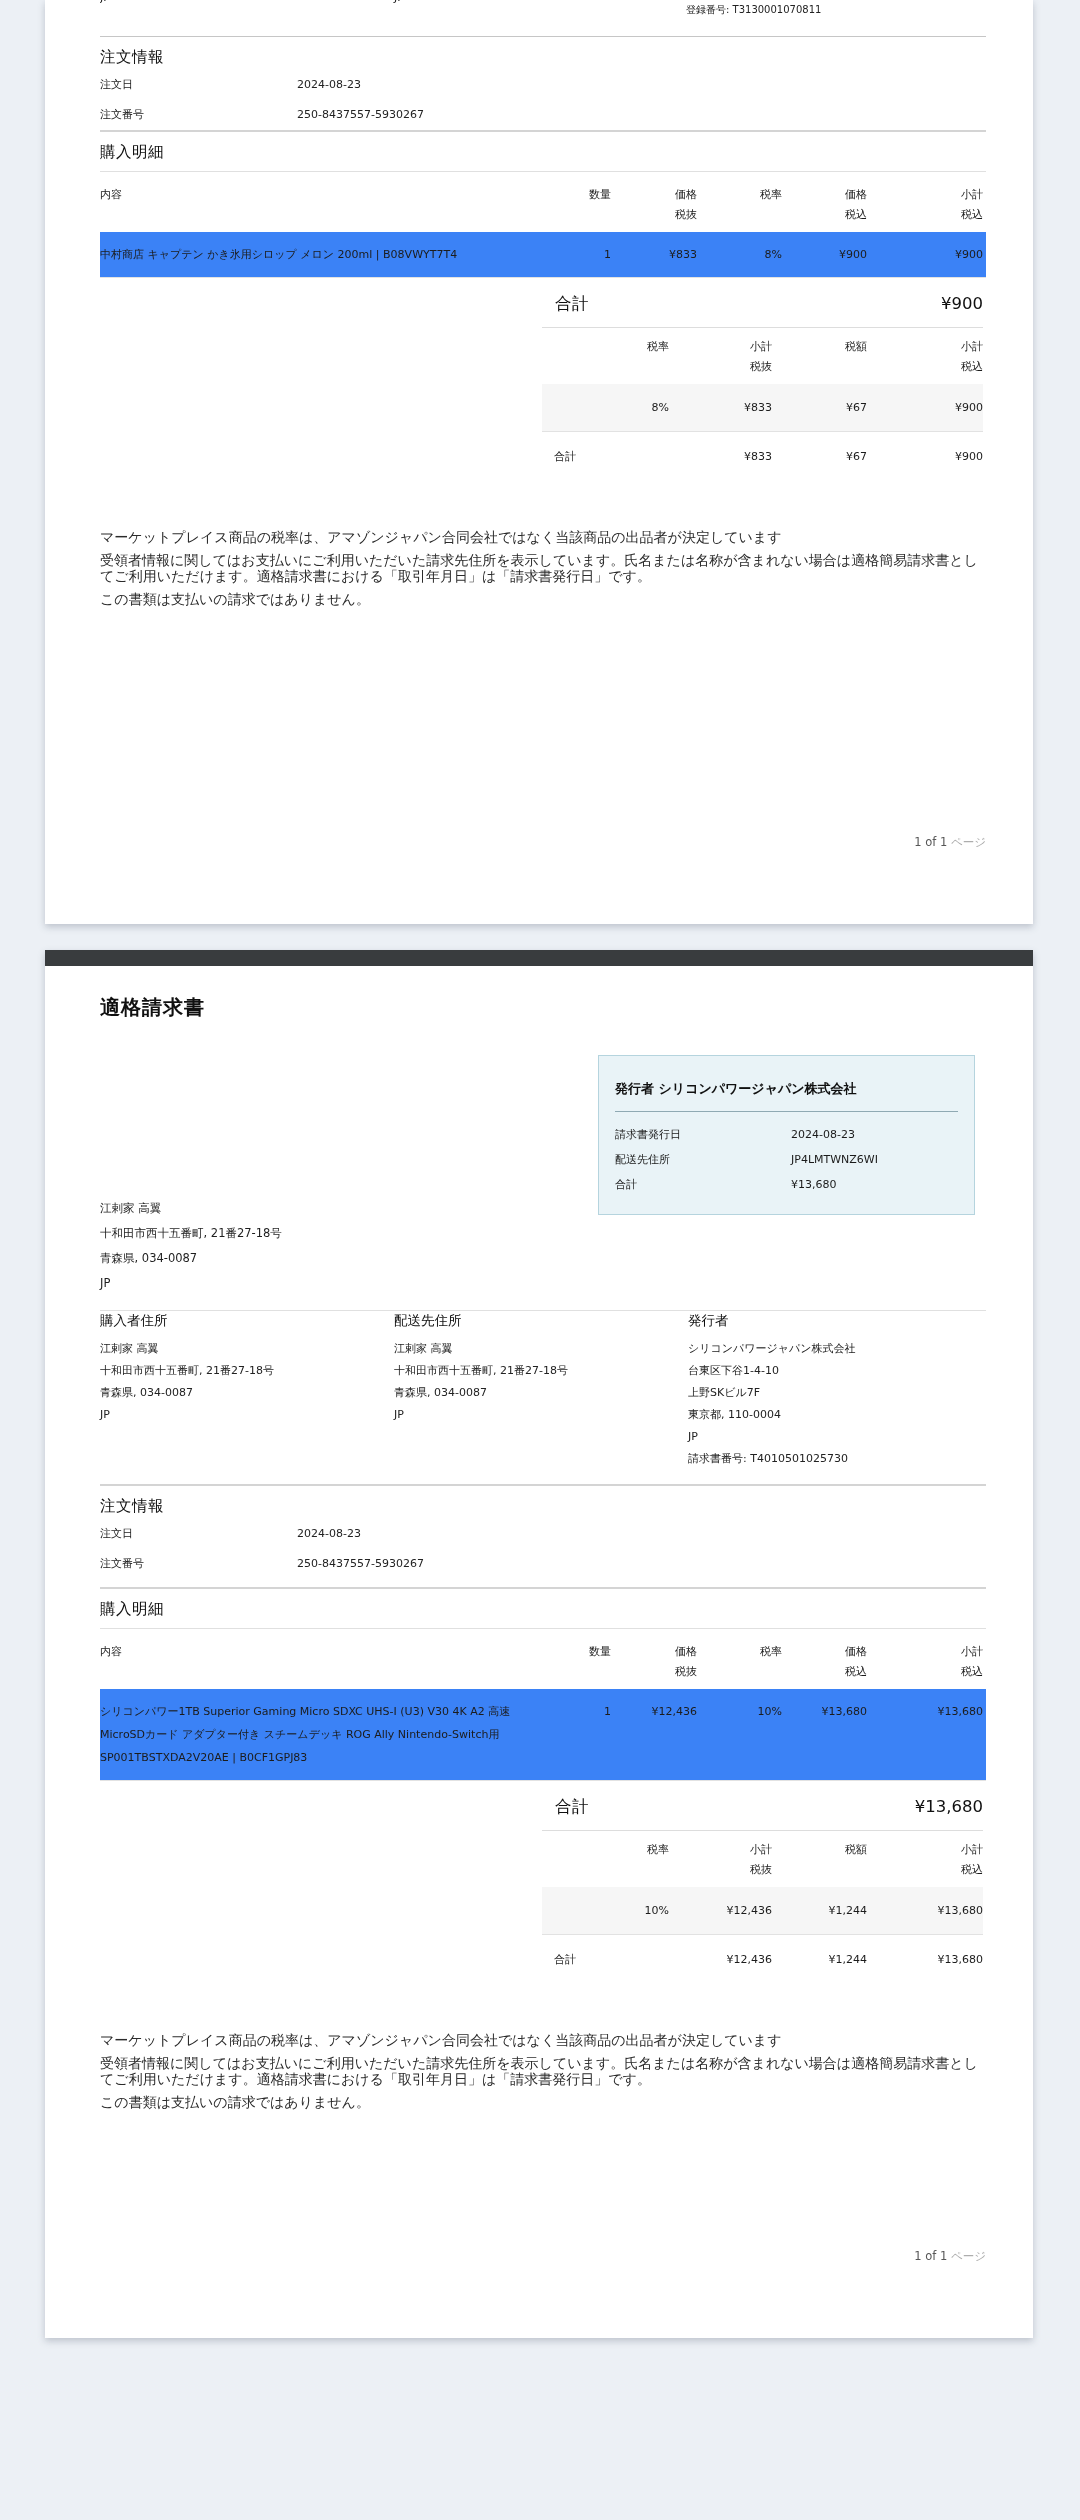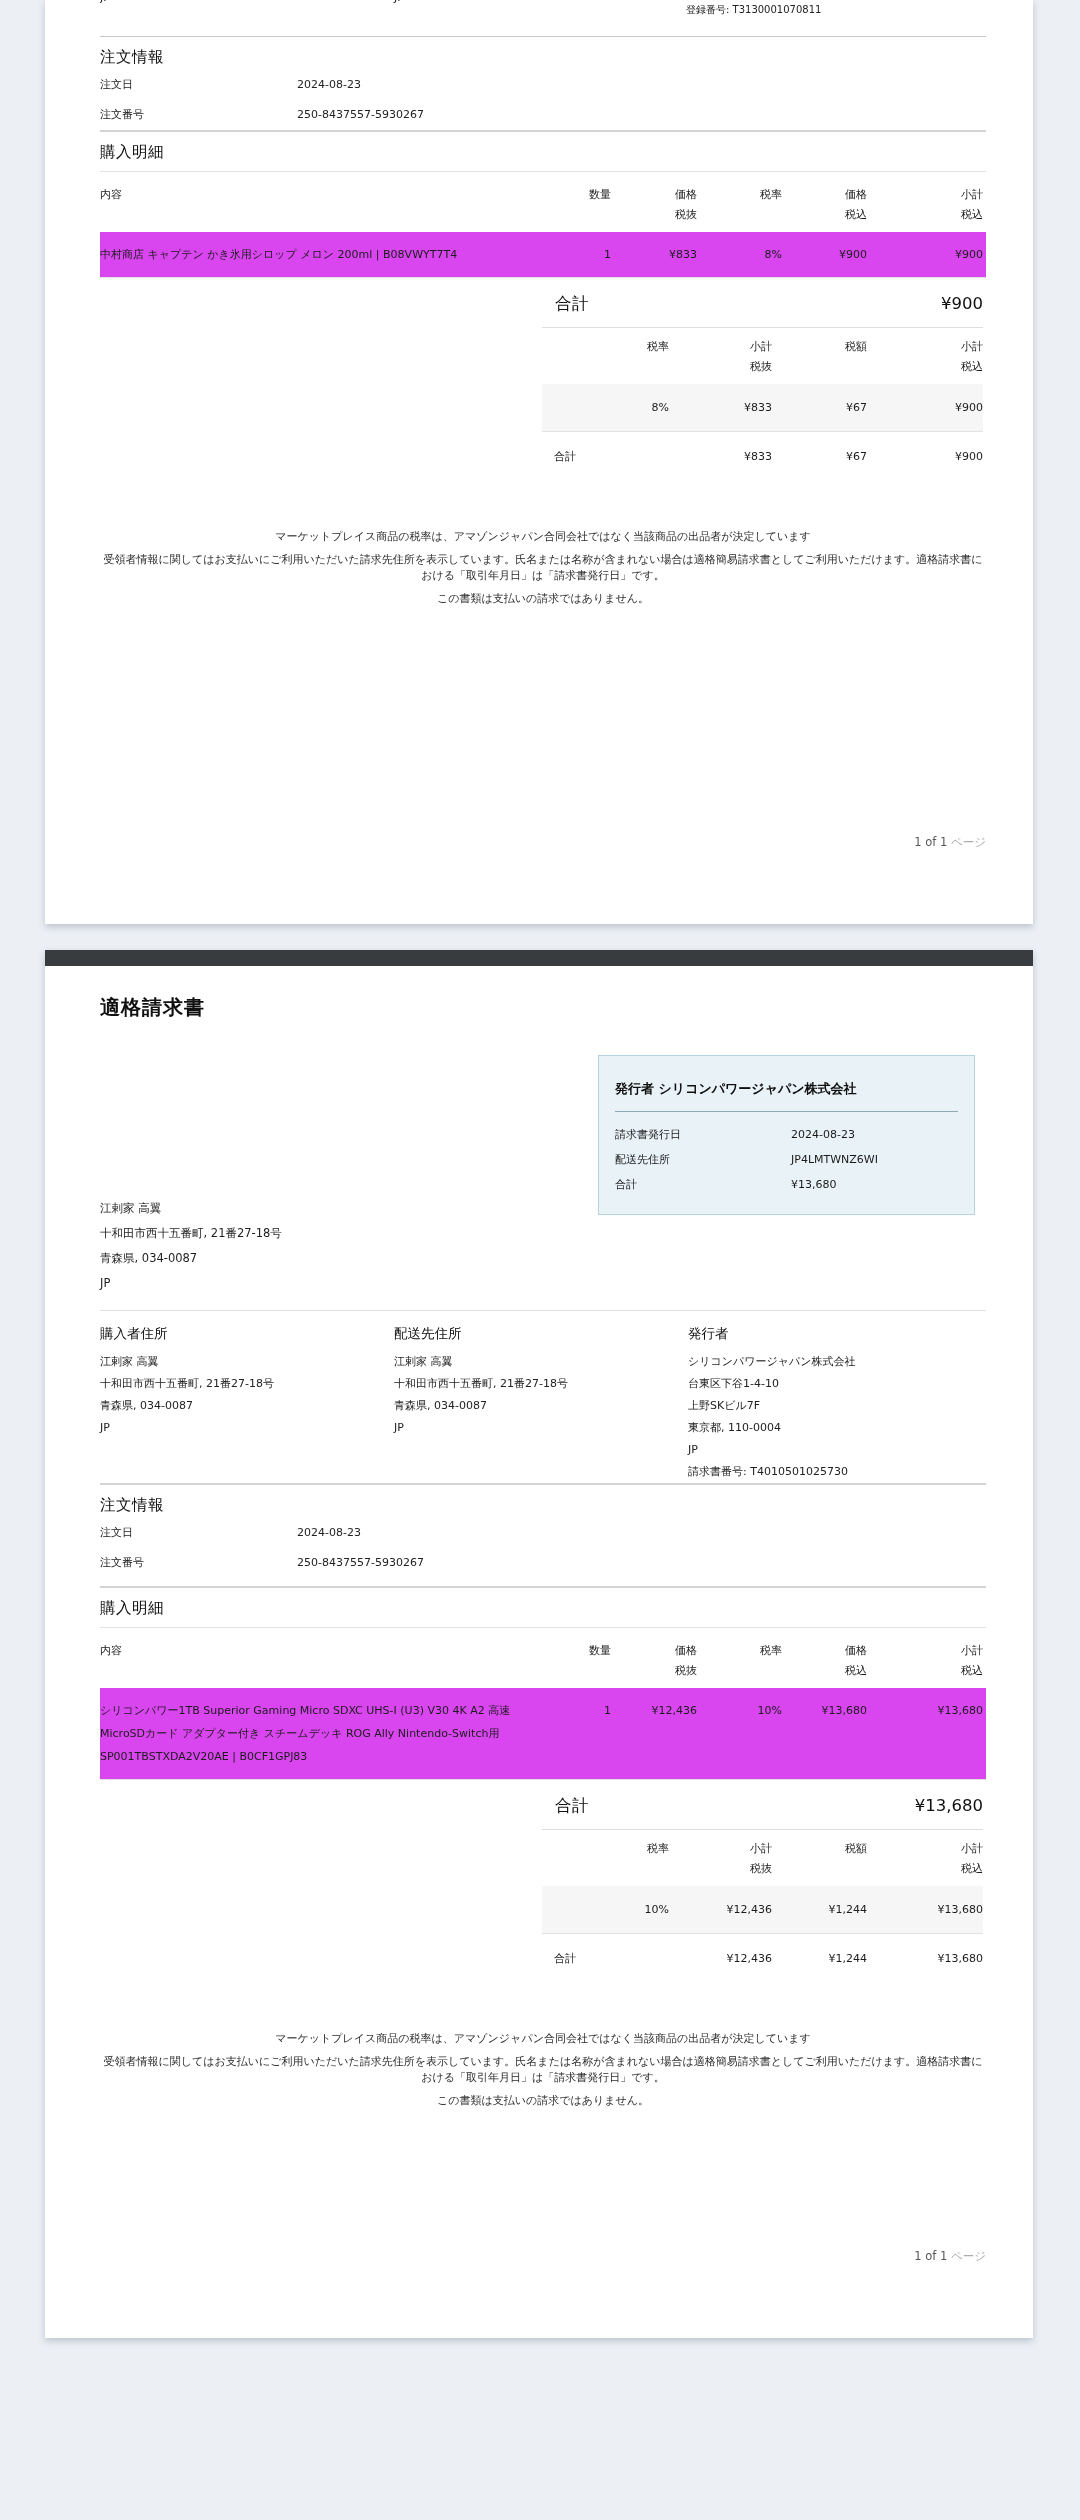--- a/index.html
+++ b/index.html
@@ -39,42 +39,42 @@
   .kv-row .k { width:197px; }
 
   
   .ptable-header, .ptable-row {
     display:grid;
     grid-template-columns:455px 56px 86px 85px 85px 116px;
     font-size:11px;
   }
   .ptable-header { padding:13px 0 7px; line-height:20px; color:#1a1a1a; }
   .ptable-header .num, .ptable-row .num { text-align:right; }
-  .ptable-row { background:#d946ef; padding:11px 0; line-height:23px; border-bottom:1px solid #e2e2e2; }
+  .ptable-row { background:#3b82f6; padding:11px 0; line-height:23px; border-bottom:1px solid #e2e2e2; }
   .ptable-row .desc { padding-right:24px; }
 
   .total-row { display:flex; align-items:baseline; margin-left:442px; width:441px; padding:15px 0 12px; }
   .total-row .t-label { font-size:16.5px; padding-left:13px; color:#101010; letter-spacing:.5px; }
   .total-row .t-value { margin-left:auto; font-size:16.5px; color:#101010; }
 
   
   .tax-block { margin-left:442px; width:441px; }
   .tax-header, .tax-row, .tax-total {
     display:grid;
     grid-template-columns:50px 77px 103px 95px 116px;
     font-size:11px;
   }
   .tax-header { padding:9px 0 7px; line-height:20px; border-top:1px solid #ddd; }
   .tax-header .num, .tax-row .num, .tax-total .num { text-align:right; }
   .tax-row { background:#f6f6f6; padding:12px 0; line-height:23px; border-bottom:1px solid #e2e2e2; }
   .tax-total { padding:13px 0; line-height:23px; }
   .tax-total .t-label { padding-left:12px; }
 
   
-  .footer-notes { margin-top:48px; font-size:11px; color:#2b2b2b;text-align:center; }
+  .footer-notes { margin-top:48px; font-size:14px; color:#2b2b2b; }
   .footer-notes p { line-height:16px; margin-bottom:7px; }
 
   
   .pagination { position:absolute; right:47px; bottom:74px; font-size:11.5px; }
   .pg-num { color:#575757; }
   .pg-suffix { color:#ababab; }
 
   
   .top-bar { height:16px; background:#393c3e; }
   .doc-title-row { margin-top:28px; text-align:left; }
@@ -85,21 +85,21 @@
   .issuer-box {
     margin-left:auto; margin-right:11px; width:377px;
     background:#e9f3f7; border:1px solid #b5d4de;
     padding:25px 16px 17px;
   }
   .issuer-box .issuer-line { font-size:13px; font-weight:bold; color:#101010; line-height:16px; }
   .box-rule { height:1px; background:#8fa9b3; margin:14px 0 10px; }
   .box-row { display:flex; font-size:11px; line-height:25px; color:#1a1a1a; }
   .box-row .k { width:176px; }
 
-  .addr-grid { display:grid; grid-template-columns:294px 294px 295px; margin-top:13px; }
+  .addr-grid { display:grid; grid-template-columns:294px 294px 295px; padding-bottom:14px; }
   .addr-col .addr-title { font-size:13.5px; color:#101010; line-height:18px; margin-bottom:9px; }
   .addr-col .addr-line { font-size:11px; line-height:22px; color:#222; }
 </style>
 </head>
 <body>
 
 <div class="page page-1">
   <div class="content">
 
     <div class="top-strip">

